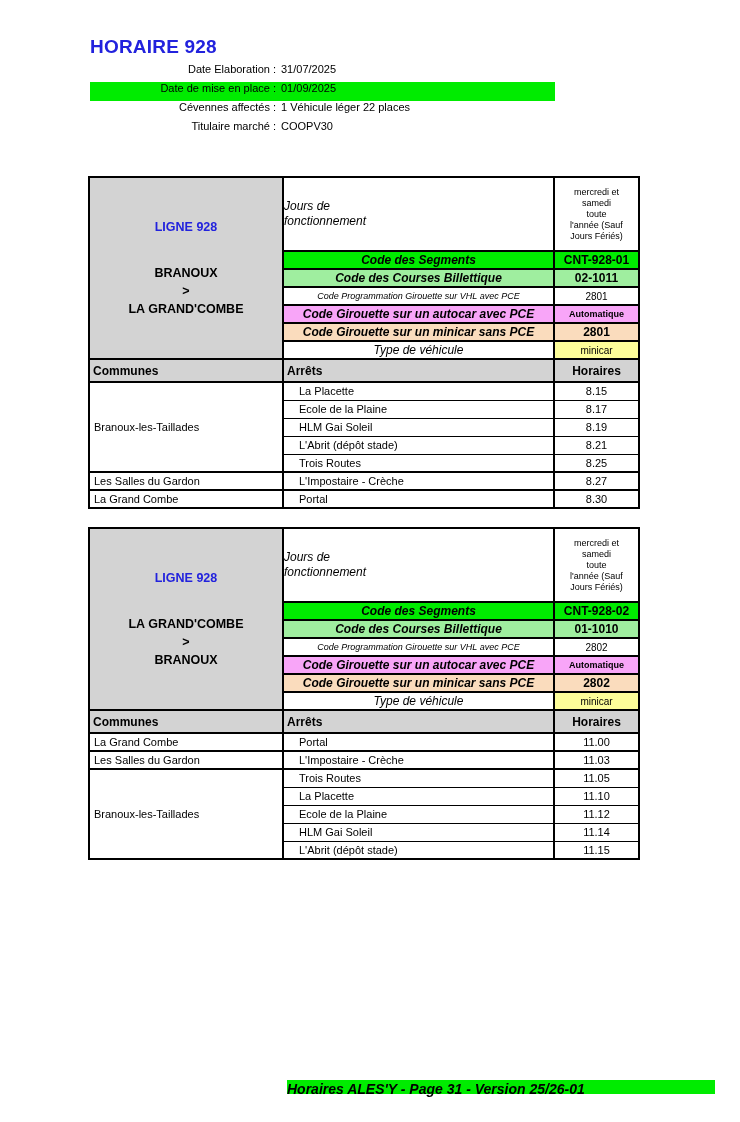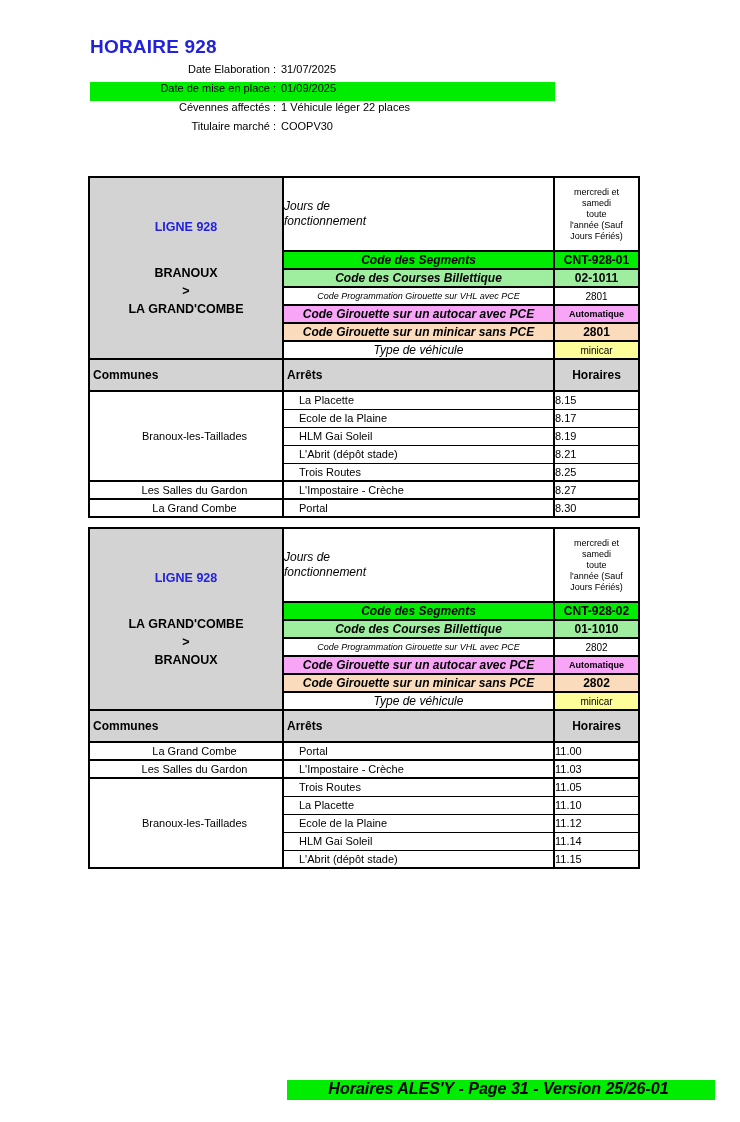--- a/index.html
+++ b/index.html
@@ -48,34 +48,34 @@
   .tt tr.cr5 td.clabel{background:#fff;}
   .tt tr.cr5 td.cval{background:var(--yellow);}
   .tt tr.cr0 .clabel,.tt tr.cr1 .clabel,.tt tr.cr3 .clabel,.tt tr.cr4 .clabel{font-weight:bold;font-style:italic;font-size:12px;}
   .tt tr.cr0 .cval,.tt tr.cr1 .cval,.tt tr.cr4 .cval{font-weight:bold;font-size:12px;}
   .tt tr.cr2 .clabel{font-style:italic;font-size:9px;}
   .tt tr.cr2 .cval{font-size:10px;}
   .tt tr.cr3 .cval{font-weight:bold;font-size:9px;}
   .tt tr.cr5 .clabel{font-style:italic;font-size:12px;}
   .tt tr.cr5 .cval{font-size:10px;}
 
-  .tt tr.colhead{height:32px;}
+  .tt tr.colhead{height:23px;}
   .tt tr.colhead td{background:var(--grey);font-weight:bold;font-size:12px;border-top-width:2px;border-bottom-width:2px;vertical-align:middle;}
   .tt tr.colhead td.h-com,.tt tr.colhead td.h-arr{text-align:left;padding-left:3px;}
   .tt tr.colhead td.h-hor{text-align:center;}
 
   .tt tr.stop{height:18px;font-size:11px;}
   .tt tr.stop td{vertical-align:middle;}
-  .tt td.commune{text-align:center;padding-left:17px;}
+  .tt td.commune{text-align:left;padding-left:4px;}
   .tt td.arret{text-align:left;padding-left:15px;}
-  .tt td.time{text-align:left;}
+  .tt td.time{text-align:center;}
   .tt tr.gstart td{border-top-width:2px;}
 
-  .footer{position:absolute;left:287px;top:1080px;width:428px;height:20px;background:var(--bright-green);
-          font-size:16px;font-weight:bold;font-style:italic;text-align:center;line-height:18px;
+  .footer{position:absolute;left:287px;top:1080px;width:428px;height:14px;background:var(--bright-green);
+          font-size:14px;font-weight:bold;font-style:italic;text-align:left;line-height:18px;
           padding-right:5px;box-sizing:border-box;white-space:nowrap;}
 </style>
 </head>
 <body>
 
 <div class="page">
 
   <div class="title">HORAIRE 928</div>
 
   <div class="info">

